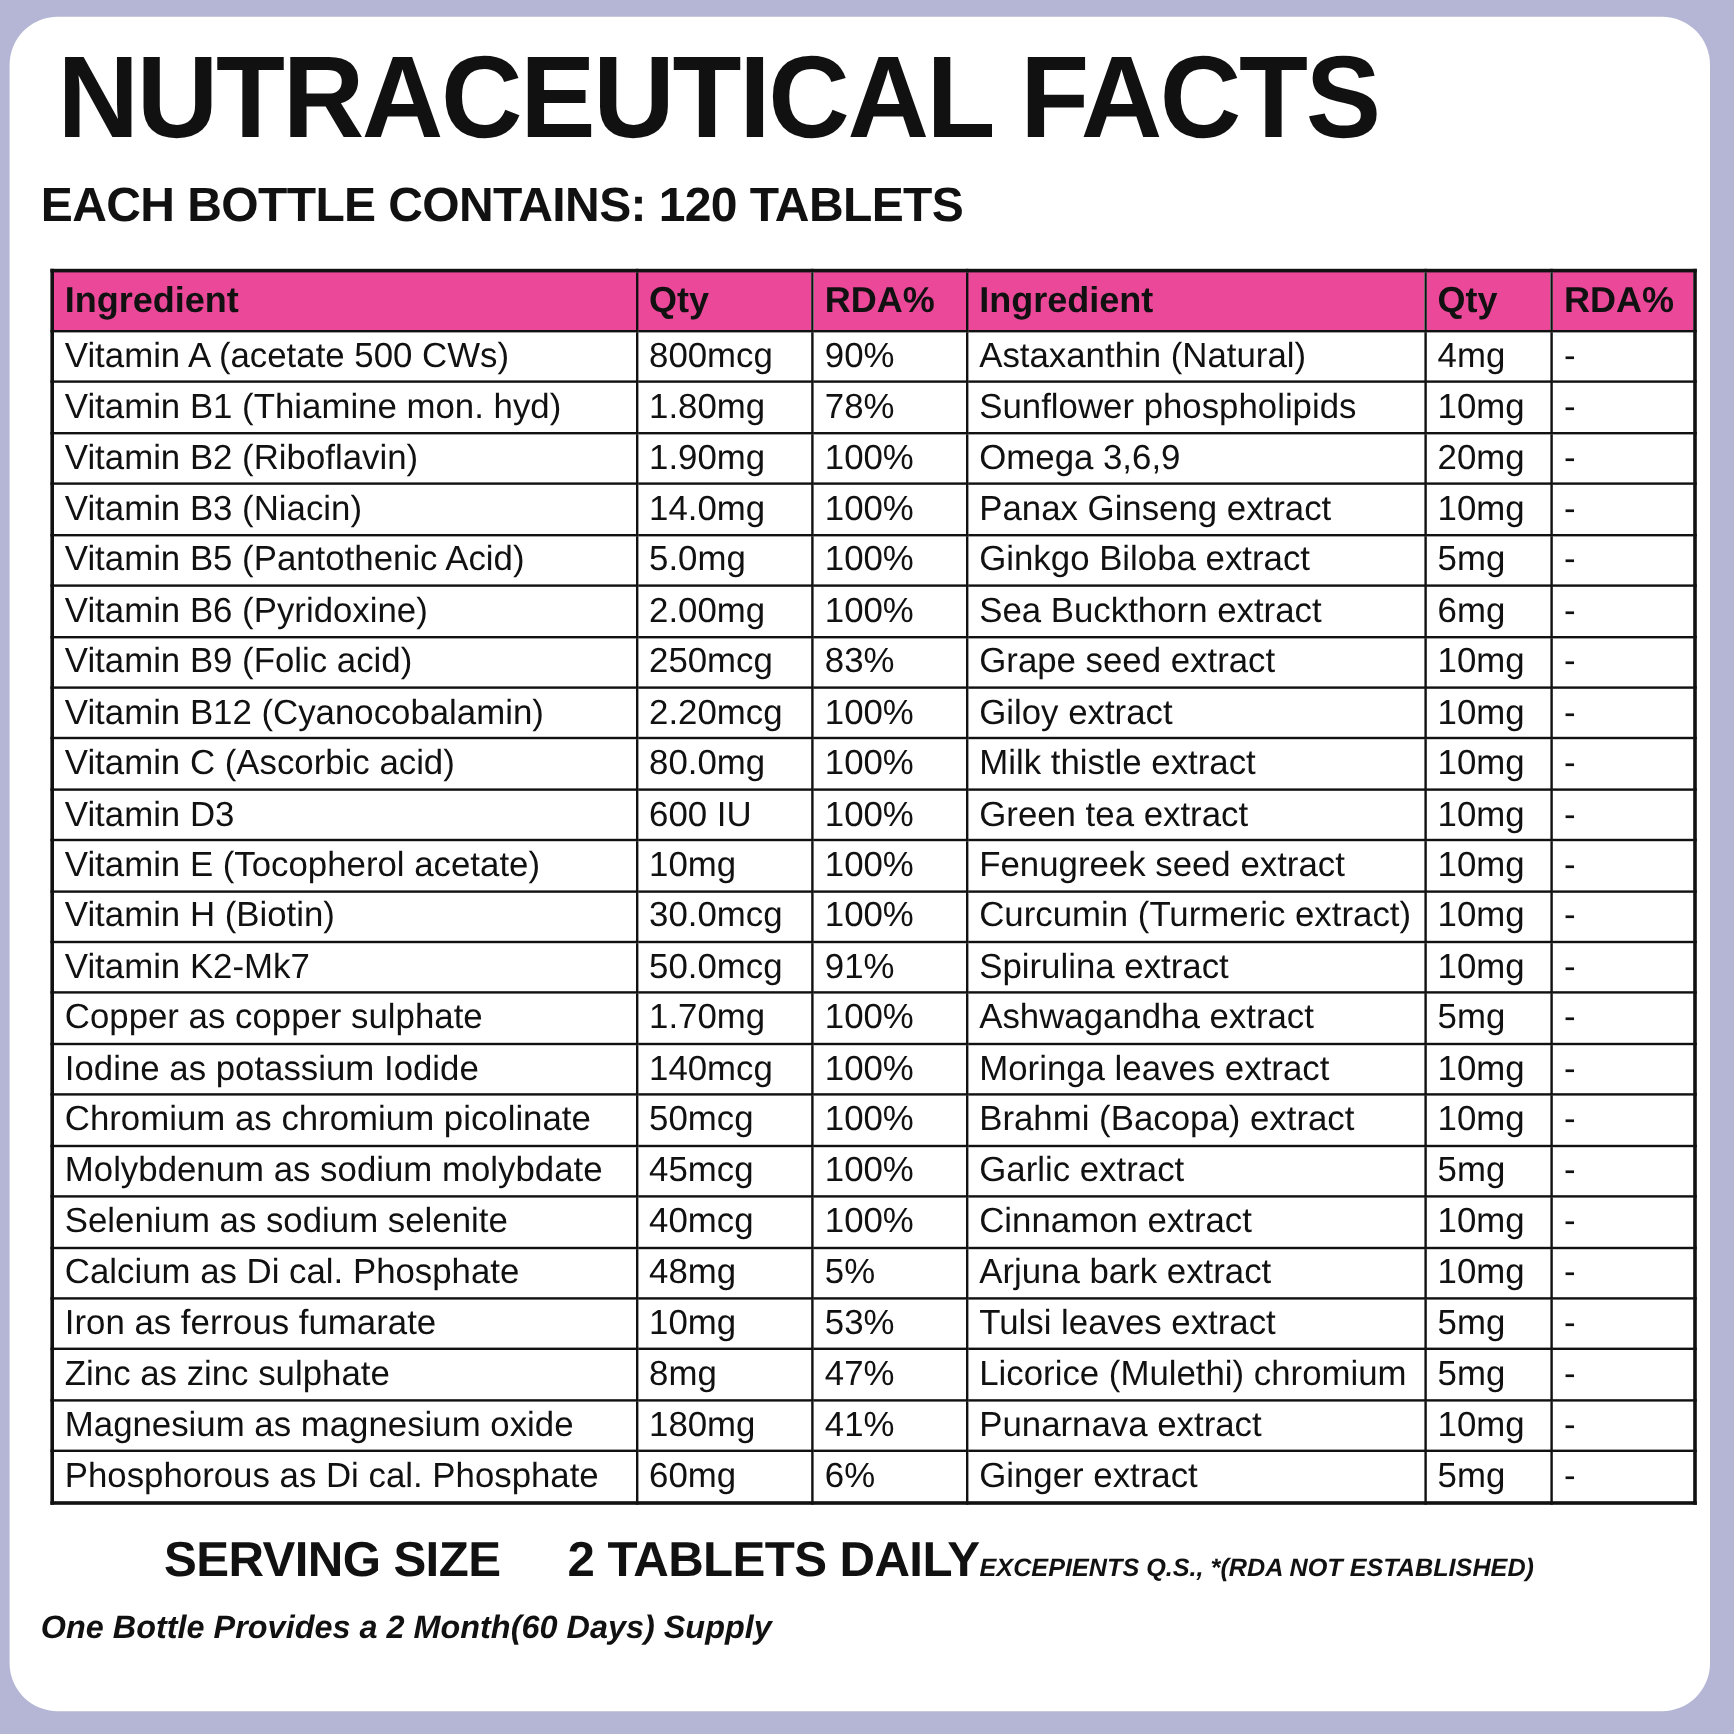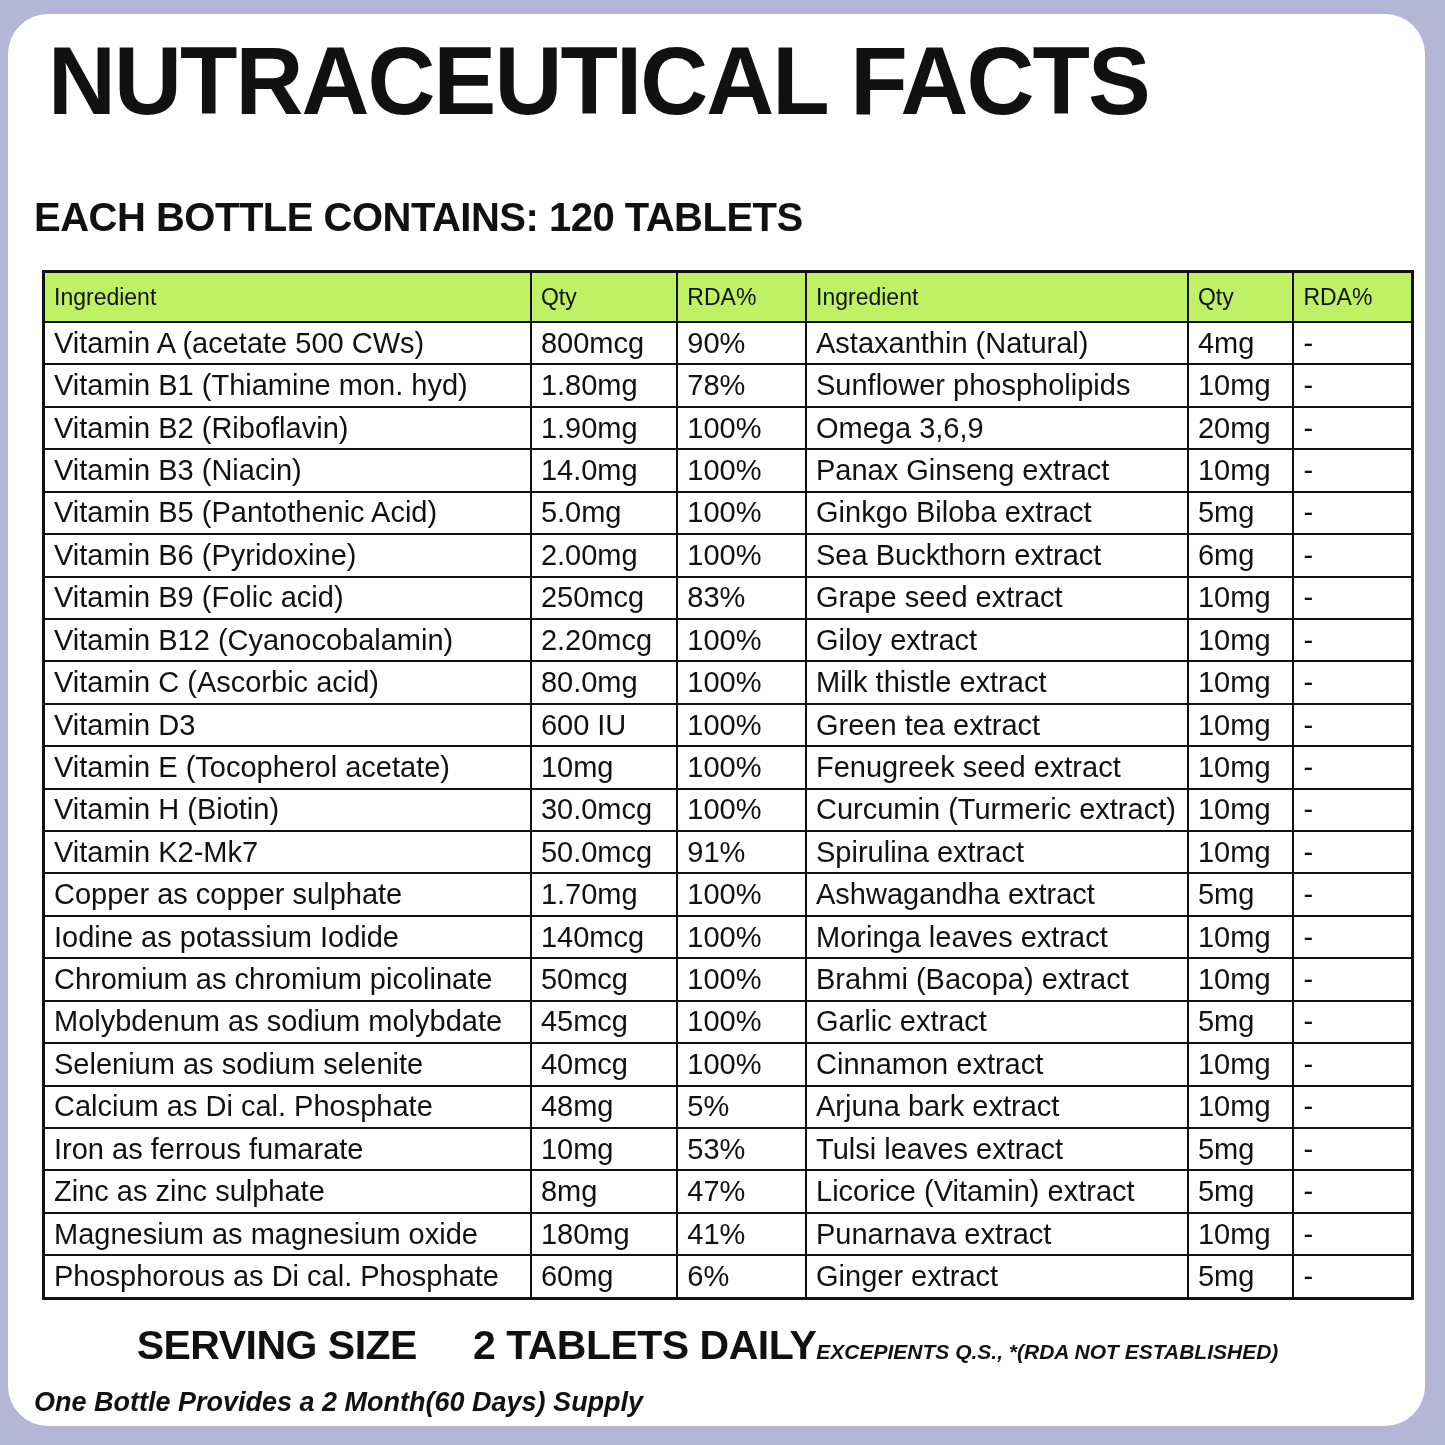--- a/index.html
+++ b/index.html
@@ -33,43 +33,43 @@
     transform:scaleX(0.97);
     transform-origin:left center;
   }
   .subline {
     margin-left:26px;
     font-weight:bold;
     font-size:40px;
     letter-spacing:-0.5px;
     white-space:nowrap;
   }
-  .subline.first  { margin-top:66px; }
+  .subline.first  { margin-top:20px; }
   .subline.second { margin-top:24px; }
   table.facts {
     margin:30px 0 0 34px;
     width:1372px;
     height:1030px;
     border-collapse:collapse;
     table-layout:fixed;
     border:3px solid #111;
     font-size:29px;
   }
   table.facts th, table.facts td {
     border:2px solid #111;
     padding:2px 6px 2px 9px;
     text-align:left;
     vertical-align:middle;
     overflow:hidden;
     white-space:nowrap;
   }
   table.facts th {
-    background:#bef264;
-    font-weight:normal;
-    font-size:23px;
+    background:#ec4899;
+    font-weight:bold;
+    font-size:30px;
     height:44px;
   }
   .footer-row {
     display:flex;
     justify-content:center;
     align-items:baseline;
     margin:22px 44px 0 26px;
   }
   .serving {
     font-weight:bold;
@@ -279,21 +279,21 @@
             <td>10mg</td>
             <td>53%</td>
             <td>Tulsi leaves extract</td>
             <td>5mg</td>
             <td>-</td>
           </tr>
           <tr>
             <td>Zinc as zinc sulphate</td>
             <td>8mg</td>
             <td>47%</td>
-            <td>Licorice (Vitamin) extract</td>
+            <td>Licorice (Mulethi) chromium</td>
             <td>5mg</td>
             <td>-</td>
           </tr>
           <tr>
             <td>Magnesium as magnesium oxide</td>
             <td>180mg</td>
             <td>41%</td>
             <td>Punarnava extract</td>
             <td>10mg</td>
             <td>-</td>

